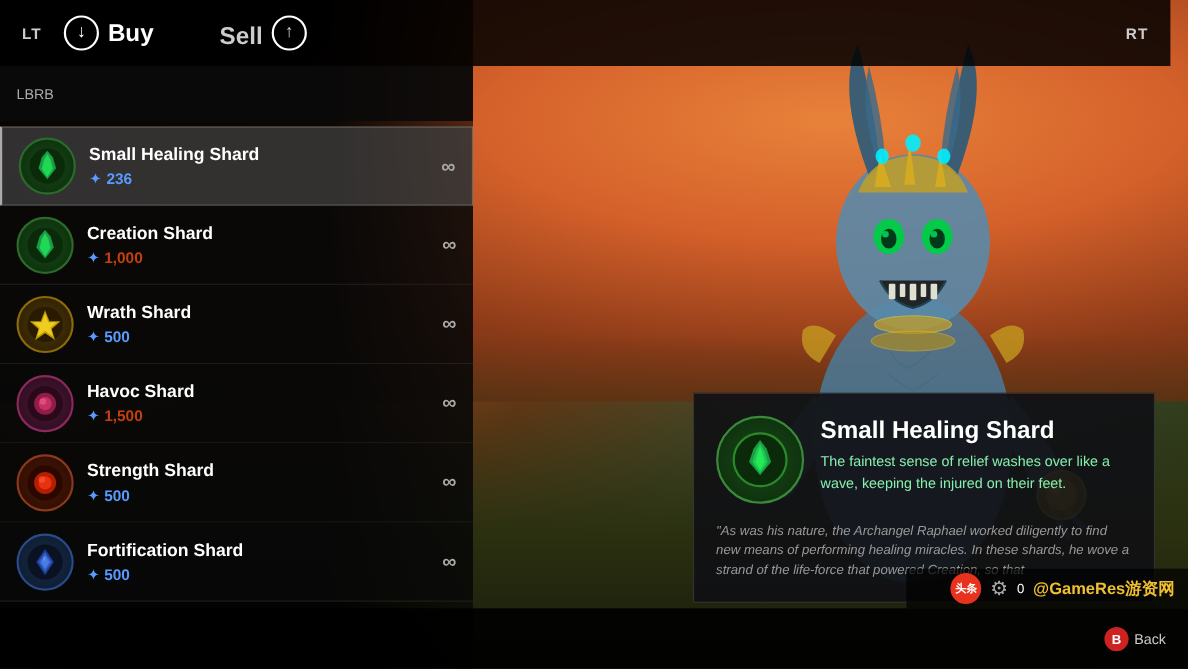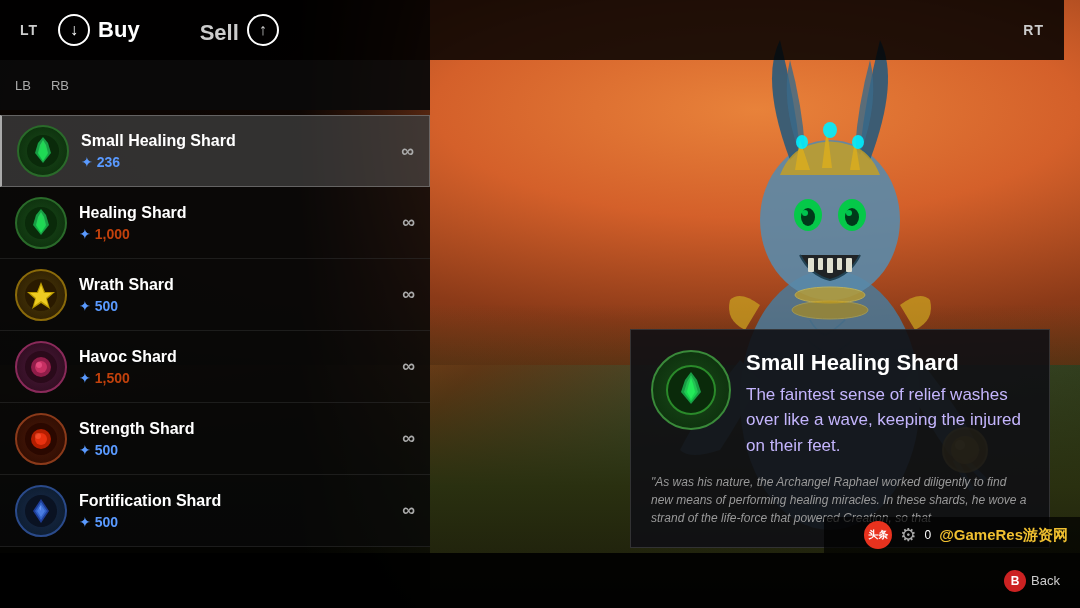--- a/index.html
+++ b/index.html
@@ -113,21 +113,20 @@
       position: absolute;
       top: 60px;
       left: 0;
       width: 430px;
       height: 50px;
       background: rgba(10,10,10,0.9);
       z-index: 20;
       display: flex;
       align-items: center;
       padding: 0 15px;
-      gap: 20px;
     }
 
     .tab-label-small {
       color: #aaa;
       font-size: 13px;
     }
 
     .tab-title {
       color: #fff;
       font-size: 20px;
@@ -254,22 +253,22 @@
     }
 
     .info-title {
       color: #fff;
       font-size: 22px;
       font-weight: bold;
       margin-bottom: 6px;
     }
 
     .info-desc {
-      color: #c4b5fd;
-      font-size: 17px;
+      color: #86efac;
+      font-size: 13px;
       line-height: 1.5;
     }
 
     .info-body {
       color: #bbb;
       font-size: 13px;
       line-height: 1.6;
     }
 
     .info-bold {
@@ -467,21 +466,21 @@
     <div class="item-row">
       <div class="item-icon green">
         <svg width="36" height="36" viewBox="0 0 36 36">
         <ellipse cx="18" cy="18" rx="16" ry="16" fill="#0a2a0a"></ellipse>
         <path d="M13,10 L18,4 L23,10 L26,20 L18,30 L10,20 Z" fill="#1aaa4a" opacity="0.9"></path>
         <path d="M15,12 L18,7 L21,12 L23,20 L18,28 L13,20 Z" fill="#2acc5a"></path>
         <path d="M18,8 L13,22 L18,28 L23,22 Z" fill="#00ff44" opacity="0.25"></path>
       </svg>
       </div>
       <div class="item-info">
-        <div class="item-name">Healing Shard</div>
+        <div class="item-name">Creation Shard</div>
         <div class="item-price">
           <span class="soul-icon">✦</span>
           <span class="price-value red">1,000</span>
         </div>
       </div>
       <div class="item-qty">∞</div>
     </div>
     <div class="item-row">
       <div class="item-icon yellow">
         <svg width="36" height="36" viewBox="0 0 36 36">

